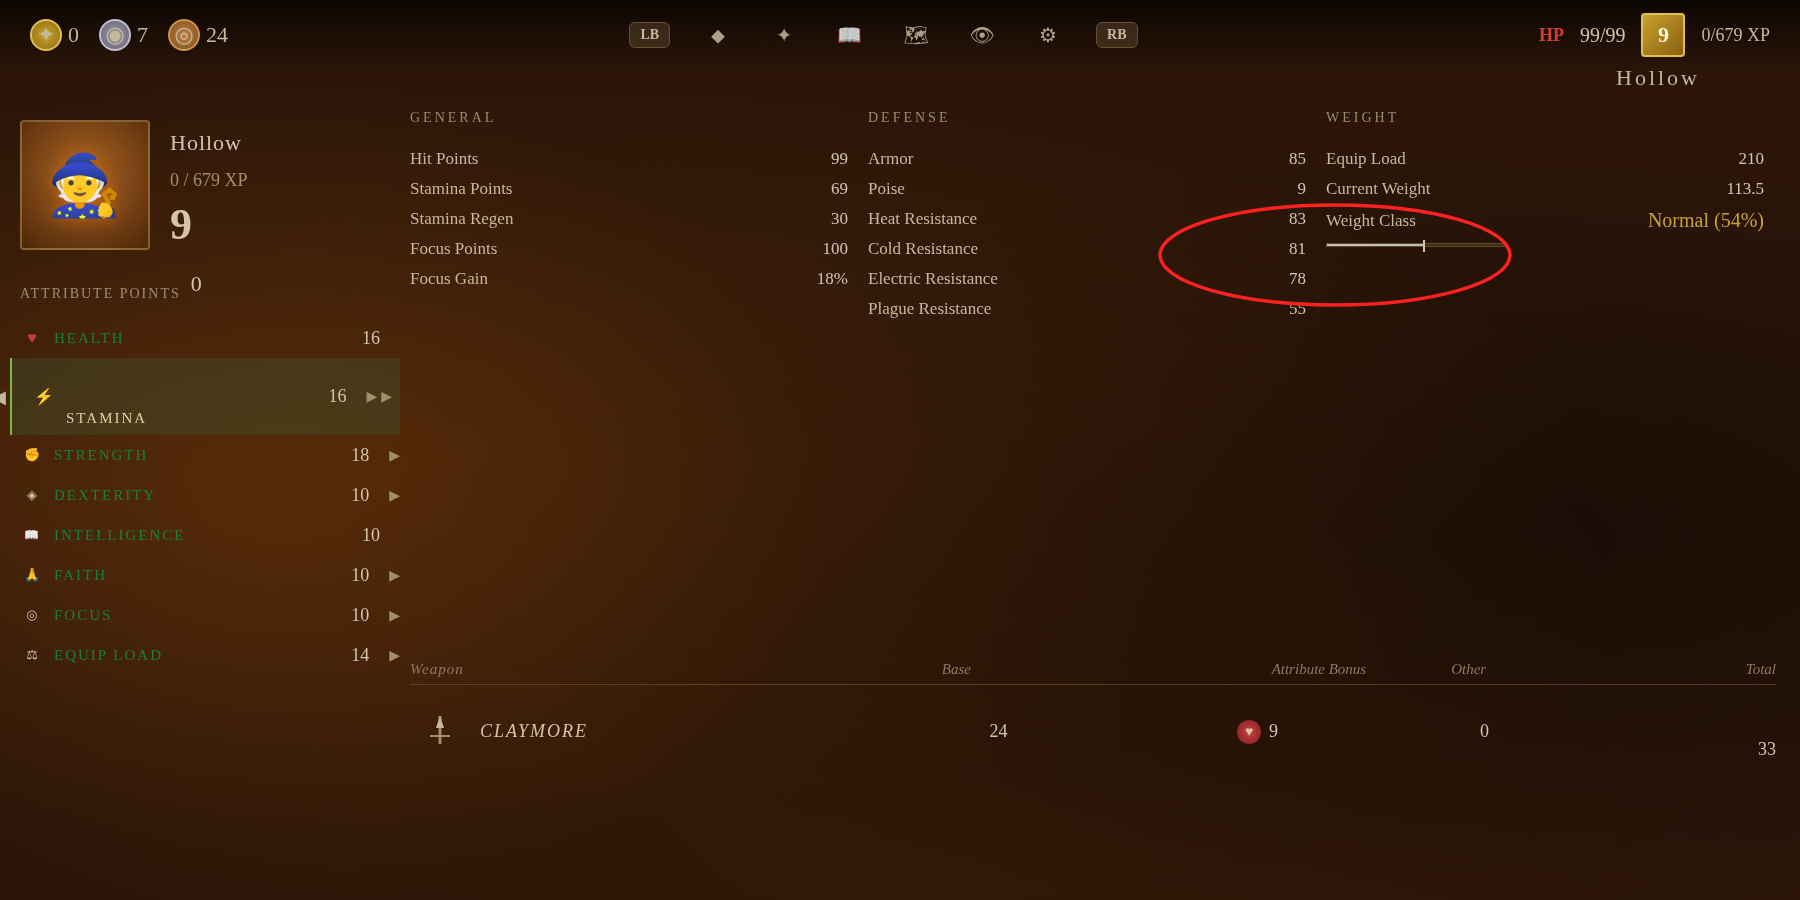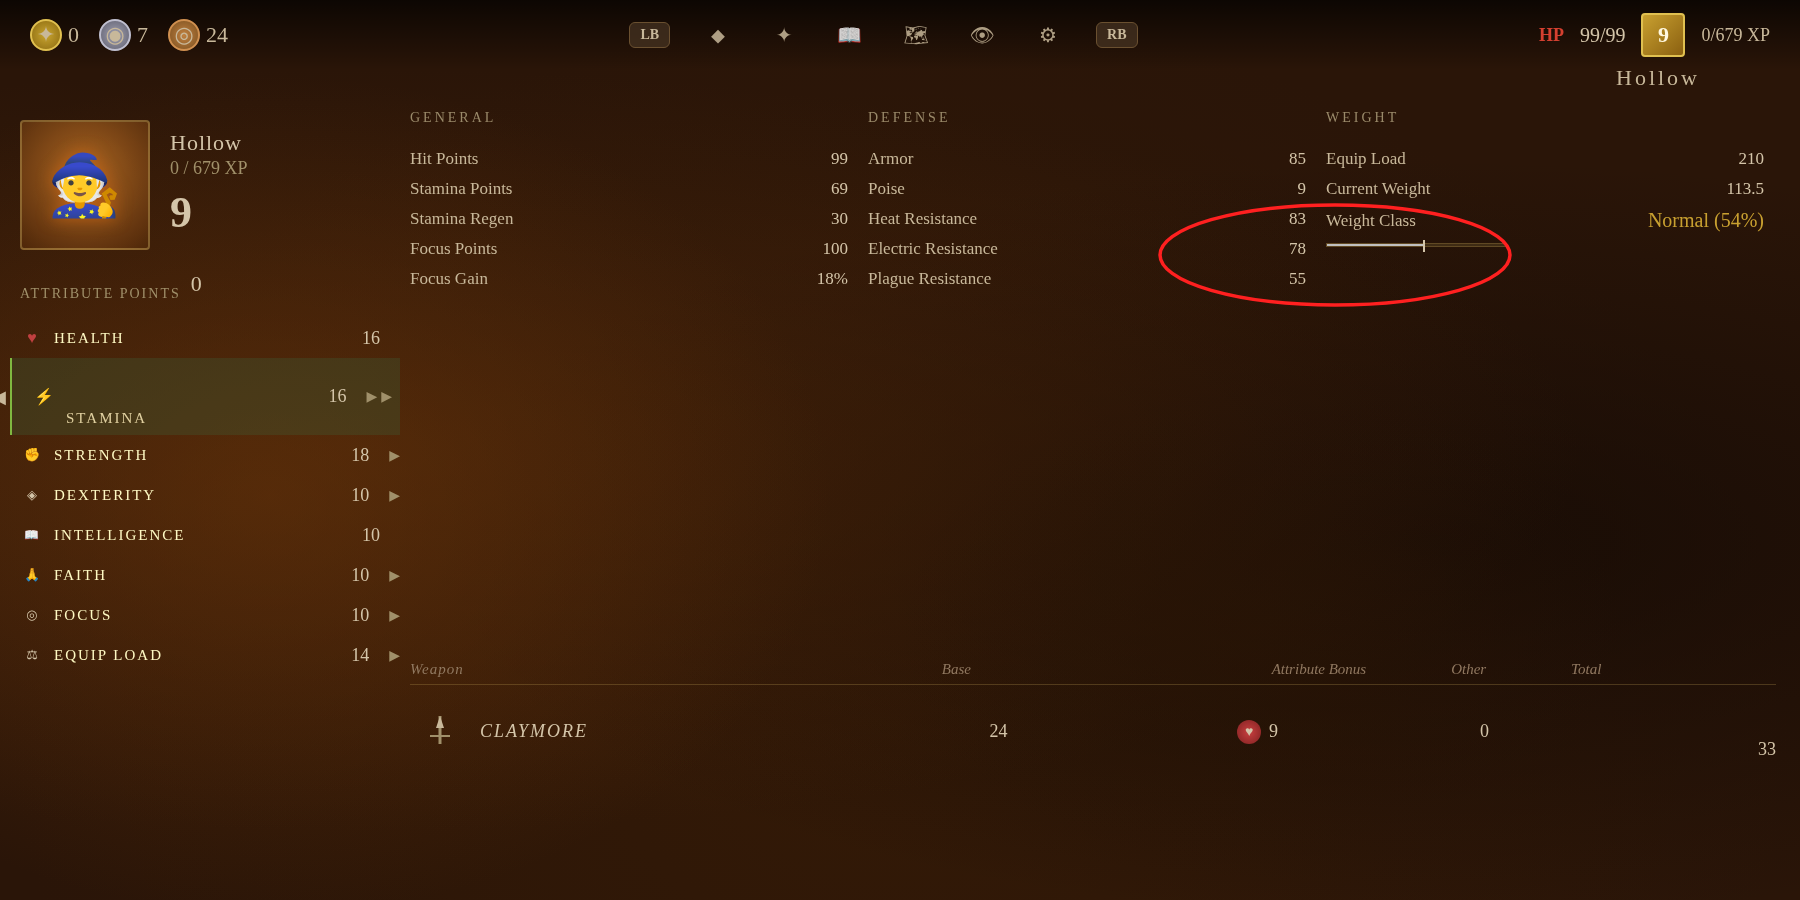--- a/index.html
+++ b/index.html
@@ -173,21 +173,21 @@
 
     .char-name {
       font-size: 22px;
       color: #d4c5a9;
       letter-spacing: 1px;
     }
 
     .char-xp {
       font-size: 18px;
       color: #a0906a;
-      margin-top: 2px;
+      margin-top: 14px;
     }
 
     .char-level {
       font-size: 44px;
       font-weight: bold;
       color: #d4c5a9;
       margin-top: 8px;
     }
 
     .attr-points-label {
@@ -239,21 +239,21 @@
       align-items: center;
       justify-content: center;
       font-size: 16px;
     }
 
     .attr-name {
       flex: 1;
       font-size: 15px;
       letter-spacing: 2px;
       text-transform: uppercase;
-      color: #fef9c3;
+      color: #15803d;
     }
 
     .attr-row.selected .attr-name {
       color: #e0d0a0;
       margin-top: 44px;
     }
 
     .attr-value {
       font-size: 18px;
       color: #d4c5a9;
@@ -384,20 +384,21 @@
     .weapon-col-other {
       flex: 1.5;
       text-align: center;
       font-size: 15px;
       color: #907860;
       font-style: italic;
     }
 
     .weapon-col-total {
       flex: 1.5;
+      text-align: right;
       font-size: 15px;
       color: #907860;
       font-style: italic;
     }
 
     .weapon-row {
       display: flex;
       align-items: center;
       padding: 10px 0;
     }
@@ -626,20 +627,24 @@
     </div>
     <div class="stat-row">
       <span class="stat-name">Poise</span>
       <span class="stat-value">9</span>
     </div>
     <div class="stat-row">
       <span class="stat-name">Heat Resistance</span>
       <span class="stat-value">83</span>
     </div>
     <div class="stat-row">
+      <span class="stat-name">Cold Resistance</span>
+      <span class="stat-value">81</span>
+    </div>
+    <div class="stat-row">
       <span class="stat-name">Electric Resistance</span>
       <span class="stat-value">78</span>
     </div>
     <div class="stat-row">
       <span class="stat-name">Plague Resistance</span>
       <span class="stat-value">55</span>
     </div>
   </div>
 
   <div class="stats-panel">

